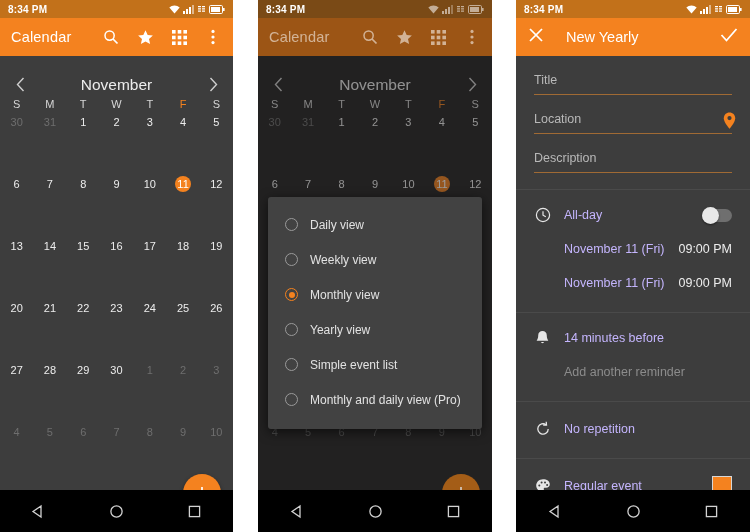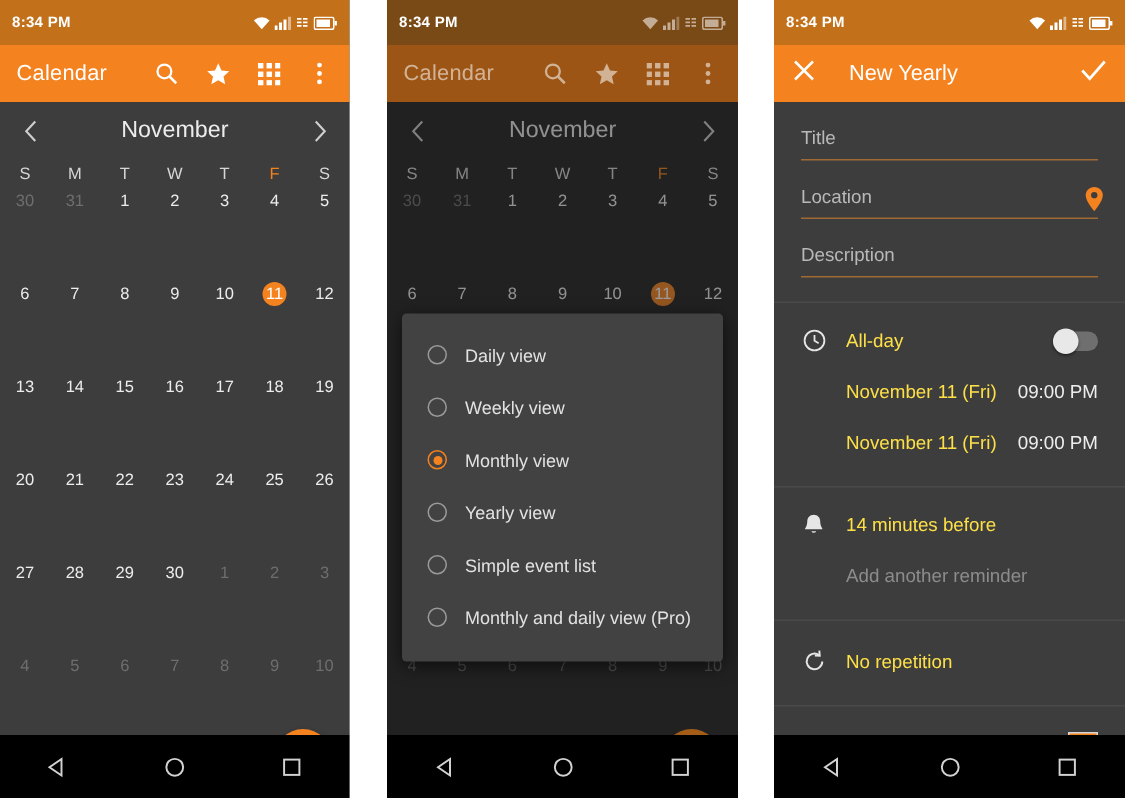--- a/index.html
+++ b/index.html
@@ -5,41 +5,41 @@
   html,body{margin:0;padding:0;background:#ffffff;}
   body{width:750px;height:532px;font-family:"Liberation Sans",sans-serif;overflow:hidden;}
   .stage{position:relative;width:750px;height:532px;background:#ffffff;}
 
   .phone{position:absolute;top:0;height:532px;overflow:hidden;background:#3b3b3b;}
   #panel1{left:0;width:233px;}
   #panel2{left:258px;width:234px;}
   #panel3{left:516px;width:234px;}
 
   
-  .statusbar{height:30px;background:#c2711a;display:flex;align-items:center;
+  .statusbar{height:18px;background:#c2711a;display:flex;align-items:center;
     padding:0 8px;box-sizing:border-box;color:#fff;gap:16px;}
   .statusbar.dim{background:#7a4a16;}
   .st-time{font-size:10px;font-weight:bold;letter-spacing:.2px;color:#fff;}
   .st-icons{margin-left:auto;display:flex;align-items:center;gap:3px;}
   .st-icons svg{display:block;}
   .dimtext{opacity:.55;}
 
   
   .appbar{height:38px;background:#f4821f;display:flex;align-items:center;
     padding:0 11px;box-sizing:border-box;}
   .appbar.dim{background:#9c5515;}
   .app-title{font-size:14.5px;color:#ffffff;letter-spacing:.2px;}
   .appbar .acts{margin-left:auto;display:flex;align-items:center;gap:16px;}
   .appbar .acts .ic{width:18px;height:18px;display:flex;align-items:center;justify-content:center;}
   .appbar svg{display:block;}
 
   
   .calbody{position:relative;background:#3d3d3d;height:472px;}
   .calbody.dim{background:#222121;}
-  .monthrow{display:flex;align-items:center;height:38px;padding:0 10px;box-sizing:border-box;}
+  .monthrow{display:flex;align-items:flex-end;height:38px;padding:0 10px;box-sizing:border-box;}
   .monthname{flex:1;text-align:center;font-size:15.5px;color:#ececec;}
   .arrow{width:20px;height:20px;display:flex;align-items:center;justify-content:center;}
   .arrow svg{display:block;}
 
   .dowrow{display:grid;grid-template-columns:repeat(7,1fr);padding:4px 0 0;}
   .dow{text-align:center;font-size:11px;color:#d6d6d6;}
   .dow.sel{color:#f4821f;}
 
   .grid{display:grid;grid-template-columns:repeat(7,1fr);
         grid-template-rows:repeat(6,1fr);height:372px;}
@@ -80,21 +80,21 @@
   .field .lab{font-size:12.5px;color:#b9b9b9;padding-bottom:7px;}
   .field .rule{height:1px;background:#a06a34;}
   .pin{position:absolute;right:-4px;bottom:4px;}
   .pin svg{display:block;}
 
   .sep{height:1px;background:#4a4a4a;margin:16px 0 0;}
 
   .row{display:flex;align-items:center;min-height:34px;padding:0 18px;box-sizing:border-box;}
   .row .ic{width:17px;height:17px;margin-right:13px;flex:none;display:flex;align-items:center;justify-content:center;}
   .row .ic svg{display:block;}
-  .row .txt{font-size:12.5px;color:#fde047;}
+  .row .txt{font-size:12.5px;color:#c4b5fd;}
   .row .txt.muted{color:#8c8c8c;}
   .row .right{margin-left:auto;font-size:12.5px;color:#ededed;}
   .row.ind{padding-left:48px;}
 
   .toggle{margin-left:auto;width:30px;height:13px;border-radius:7px;background:#6f6f6f;position:relative;}
   .toggle .knob{position:absolute;left:0;top:-2px;width:17px;height:17px;border-radius:50%;
     background:#e8e8e8;box-shadow:0 1px 2px rgba(0,0,0,.5);}
   .swatch{margin-left:auto;width:20px;height:20px;background:#f4821f;border:1px solid #d6d6d6;box-sizing:border-box;}
 </style>
 </head>

